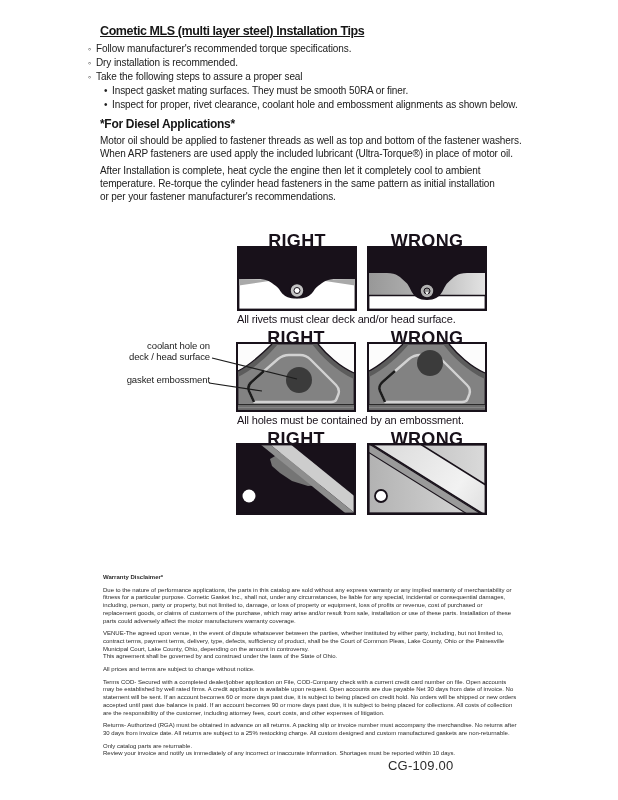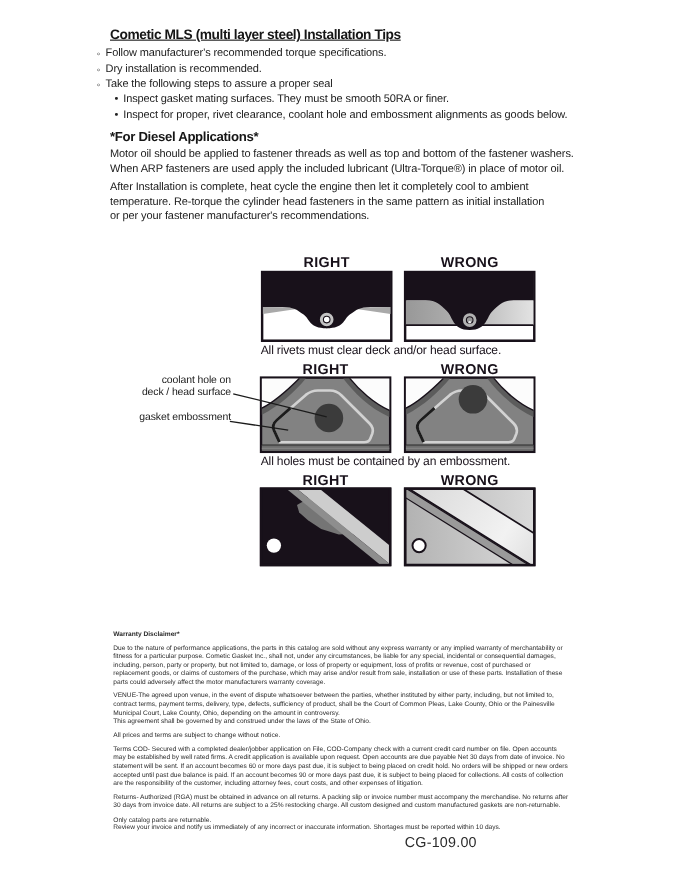--- a/index.html
+++ b/index.html
@@ -5,21 +5,21 @@
   html,body{margin:0;padding:0;}
   body{width:618px;height:800px;background:#ffffff;font-family:"Liberation Sans",sans-serif;color:#1d1d1d;}
   .page{position:relative;width:560px;height:800px;overflow:hidden;background:#fff;}
   .abs{position:absolute;}
   .title{left:100px;top:24px;font-size:12.5px;font-weight:bold;letter-spacing:-0.4px;text-decoration:underline;color:#161616;}
   .bullet-line{display:flex;align-items:flex-start;font-size:10px;letter-spacing:-0.1px;white-space:nowrap;color:#202020;}
   .bullet-marker{width:8px;font-size:9px;line-height:12px;}
   .sub-marker{width:8px;font-size:10px;line-height:11px;}
   .section-head{font-size:12px;font-weight:bold;letter-spacing:-0.3px;color:#161616;}
   .para{font-size:10px;line-height:13.2px;letter-spacing:-0.1px;white-space:pre-line;width:460px;color:#202020;}
-  .fig-label{width:120px;text-align:center;font-size:13px;font-weight:bold;letter-spacing:0.3px;color:#18111a;}
+  .fig-label{width:120px;text-align:center;font-size:18px;font-weight:bold;letter-spacing:0.3px;color:#18111a;}
   .fig-caption{font-size:11px;letter-spacing:-0.15px;white-space:pre-line;line-height:12px;color:#18111a;}
   .annot{font-size:9.5px;line-height:10.8px;text-align:right;letter-spacing:-0.1px;white-space:pre-line;color:#202020;}
   .warranty{width:414px;font-size:6px;line-height:7.7px;color:#2a2a2a;}
   .warranty .whead{font-weight:bold;margin:0 0 5px 0;}
   .warranty p{margin:0 0 5px 0;white-space:pre-line;}
   .footer-code{font-size:13px;letter-spacing:0.2px;color:#2b2b2b;}
   svg{display:block;}
 </style>
 </head>
 <body>
@@ -40,21 +40,21 @@
     <div class="bullet-line" style="height:14px;">
       <span class="bullet-marker">◦</span>
       <span>Take the following steps to assure a proper seal</span>
     </div>
     <div class="bullet-line" style="height:14px;margin-left:16px;">
       <span class="sub-marker">•</span>
       <span>Inspect gasket mating surfaces.  They must be smooth 50RA or finer.</span>
     </div>
     <div class="bullet-line" style="height:14px;margin-left:16px;">
       <span class="sub-marker">•</span>
-      <span>Inspect for proper, rivet clearance, coolant hole and embossment alignments as goods below.</span>
+      <span>Inspect for proper, rivet clearance, coolant hole and embossment alignments as shown below.</span>
     </div>
   </div>
 
   <div class="abs section-head" style="left:100px;top:117px;">*For Diesel Applications*</div>
   <div class="abs para" style="left:100px;top:164px;">After Installation is complete, heat cycle the engine then let it completely cool to ambient
 temperature. Re-torque the cylinder head fasteners in the same pattern as initial installation
 or per your fastener manufacturer's recommendations.</div>
   <div class="abs para" style="left:100px;top:134px;">Motor oil should be applied to fastener threads as well as top and bottom of the fastener washers.
 When ARP fasteners are used apply the included lubricant (Ultra-Torque®) in place of motor oil.</div>
 
@@ -187,15 +187,15 @@
     <p>Due to the nature of performance applications, the parts in this catalog are sold without any express warranty or any implied warranty of merchantability or fitness for a particular purpose.  Cometic Gasket Inc., shall not, under any circumstances, be liable for any special, incidental or consequential damages, including, person, party or property, but not limited to, damage, or loss of property or equipment, loss of profits or revenue, cost of purchased or replacement goods, or claims of customers of the purchase, which may arise and/or result from sale, installation or use of these parts.  Installation of these parts could adversely affect the motor manufacturers warranty coverage.</p>
     <p>VENUE-The agreed upon venue, in the event of dispute whatsoever between the parties, whether instituted by either party, including, but not limited to, contract terms, payment terms, delivery, type, defects, sufficiency of product, shall be the Court of Common Pleas, Lake County, Ohio or the Painesville Municipal Court, Lake County, Ohio, depending on the amount in controversy.
 This agreement shall be governed by and construed under the laws of the State of Ohio.</p>
     <p>All prices and terms are subject to change without notice.</p>
     <p>Terms COD- Secured with a completed dealer/jobber application on File, COD-Company check with a current credit card number on file.  Open accounts may be established by well rated firms.  A credit application is available upon request.  Open accounts are due payable Net 30 days from date of invoice.  No statement will be sent.  If an account becomes 60 or more days past due, it is subject to being placed on credit hold.  No orders will be shipped or new orders accepted until past due balance is paid.  If an account becomes 90 or more days past due, it is subject to being placed for collections.  All costs of collection are the responsibility of the customer, including attorney fees, court costs, and other expenses of litigation.</p>
     <p>Returns- Authorized (RGA) must be obtained in advance on all returns.  A packing slip or invoice number must accompany the merchandise.  No returns after 30 days from invoice date.  All returns are subject to a 25% restocking charge.  All custom designed and custom manufactured gaskets are non-returnable.</p>
     <p>Only catalog parts are returnable.
 Review your invoice and notify us immediately of any incorrect or inaccurate information.  Shortages must be reported within 10 days.</p>
   </div>
 
-  <div class="abs footer-code" style="left:368px;top:758px;text-align:right;">CG-109.00</div>
+  <div class="abs footer-code" style="left:388px;top:758px;text-align:right;">CG-109.00</div>
 
 </div>
 
 </body></html>

